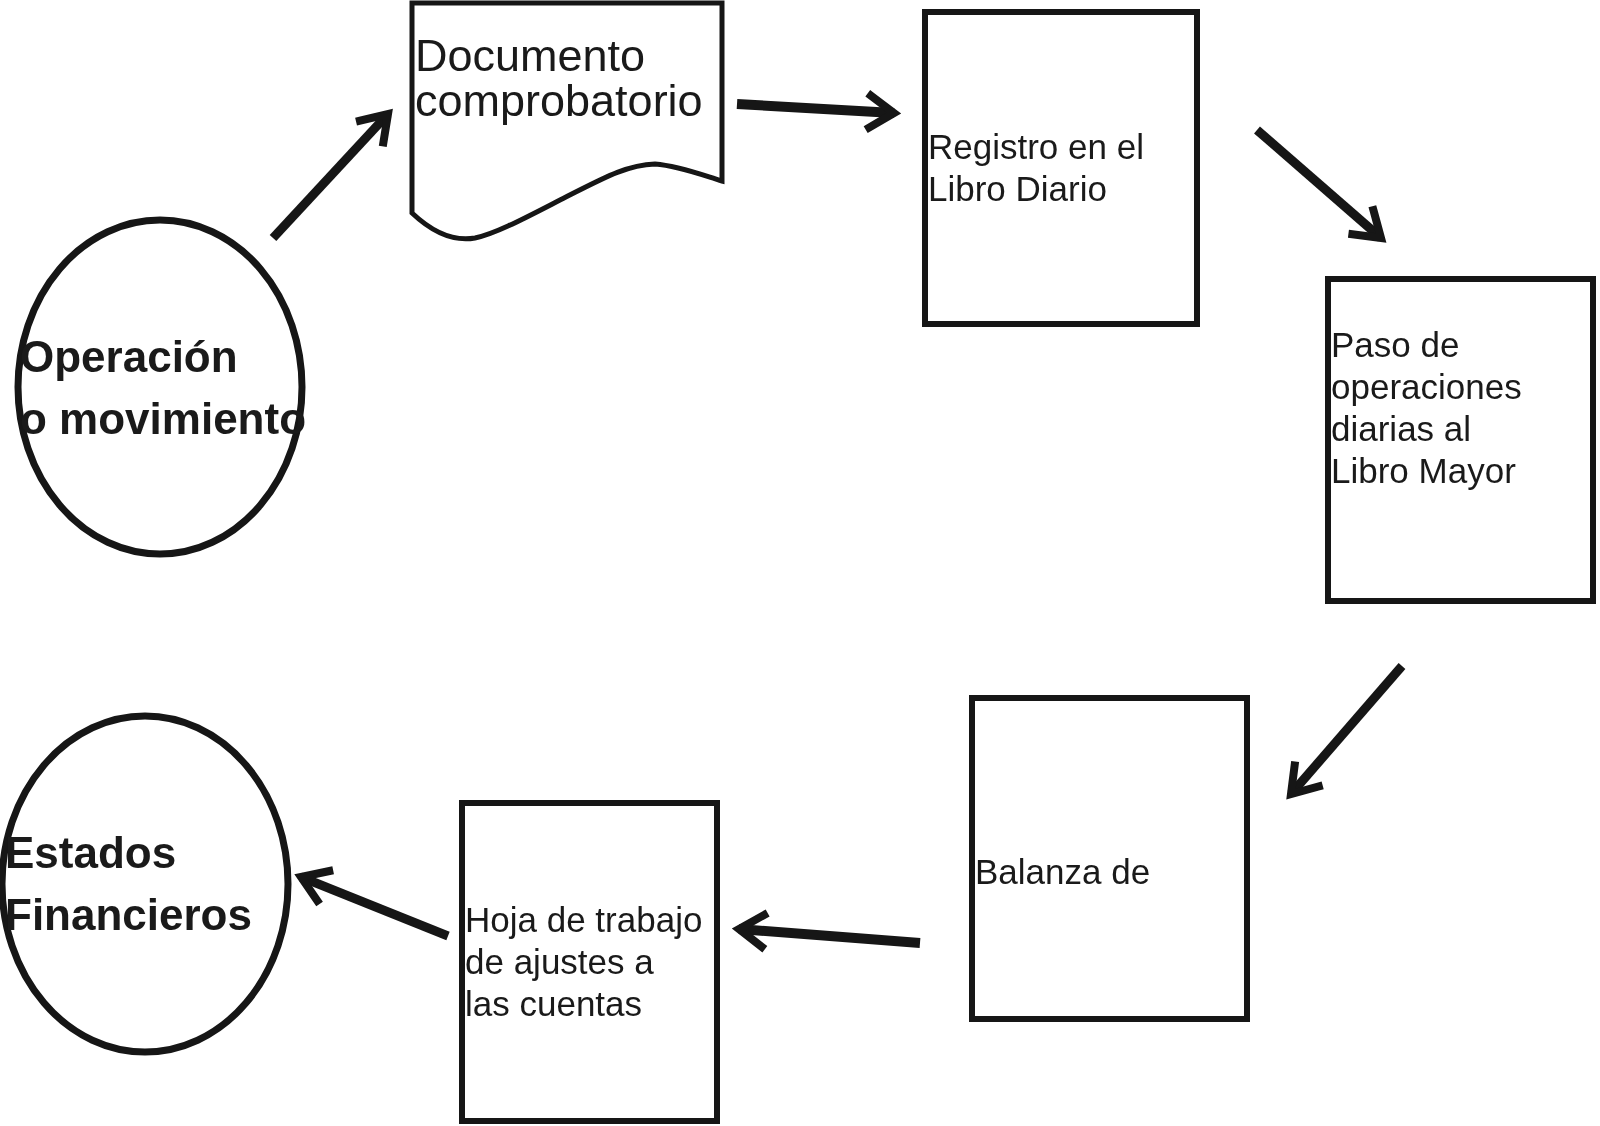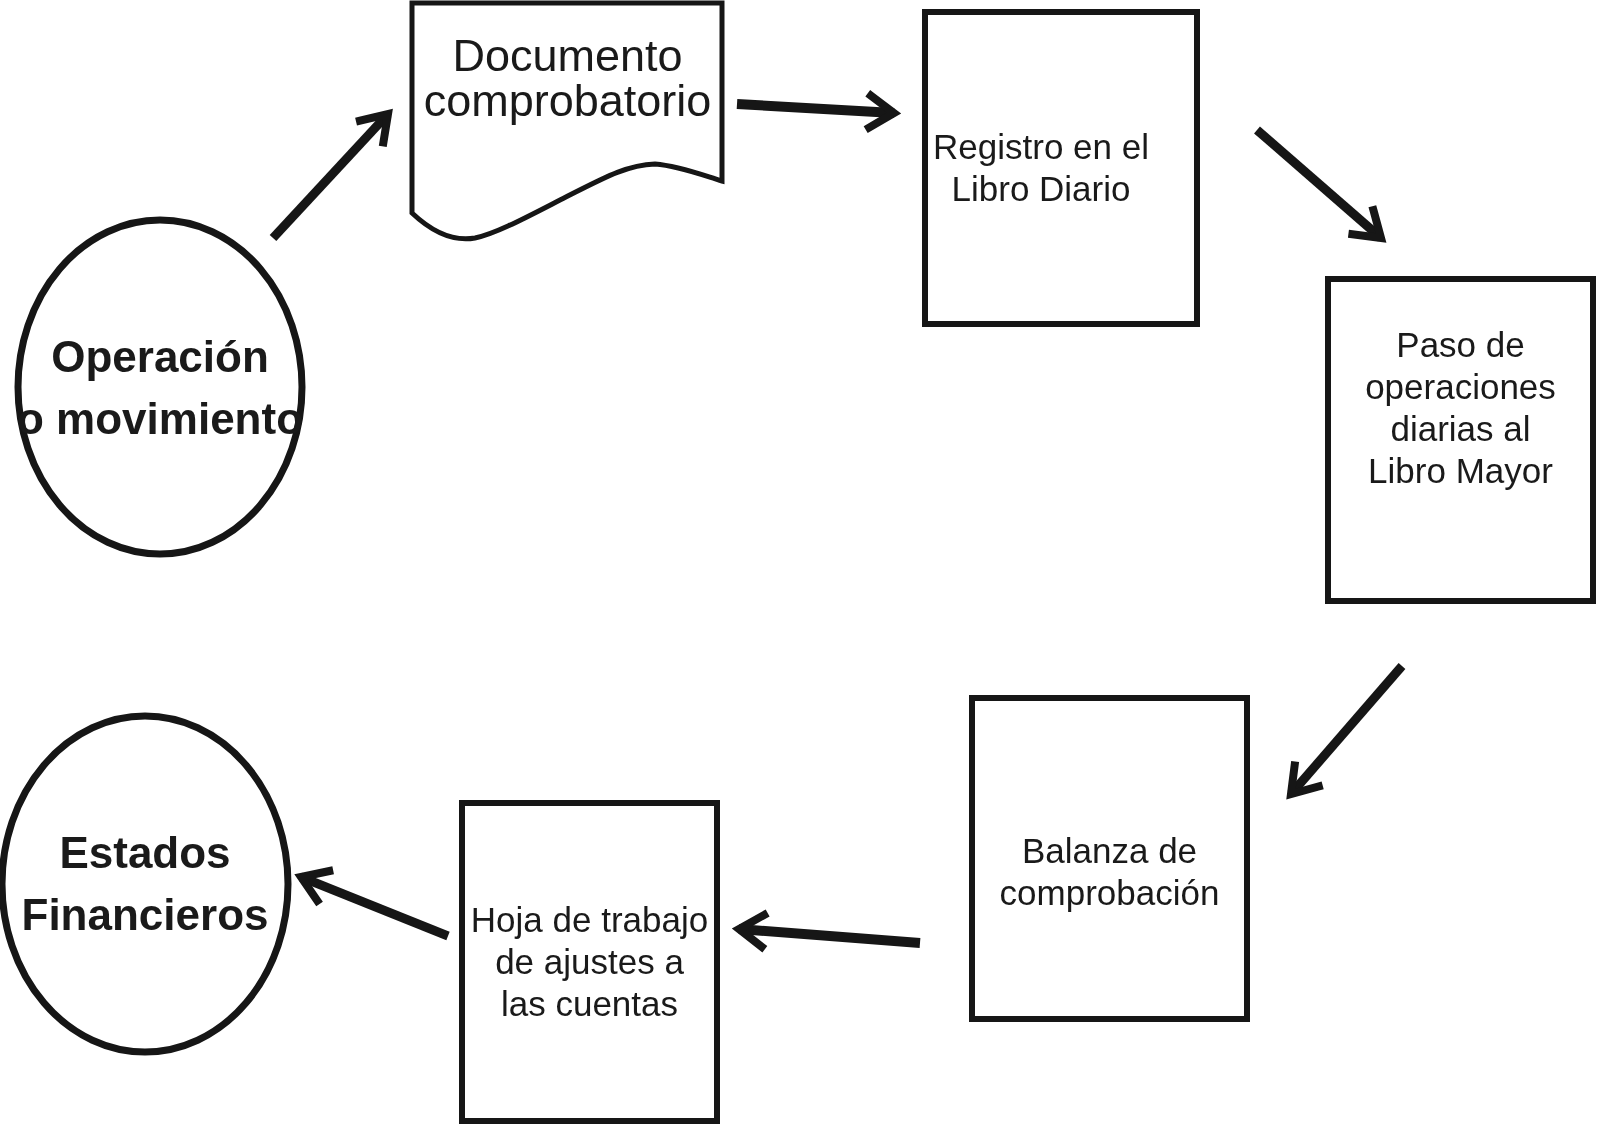--- a/index.html
+++ b/index.html
@@ -18,21 +18,21 @@
     font-family: "Liberation Sans", sans-serif;
   }
   .diagram-svg { position: absolute; left: 0; top: 0; width: 1600px; height: 1126px; }
   .shape { fill: #ffffff; stroke: var(--stroke-color); }
   .arrow-shaft { stroke: var(--stroke-color); fill: none; }
   .arrowhead-path { stroke: var(--stroke-color); fill: none; }
   .node-label {
     position: absolute;
     display: flex;
     flex-direction: column;
-    align-items: center;
+    align-items: flex-start;
     justify-content: center;
     text-align: center;
     color: var(--text-color);
   }
   .node-label span { display: block; white-space: nowrap; }
   .label-ellipse { font-size: 44px; font-weight: 700; line-height: 46px; gap: 16px; }
   .label-doc { font-size: 45px; font-weight: 400; line-height: 45px; }
   .label-box { font-size: 35px; font-weight: 400; line-height: 42px; }
 </style>
 </head>
@@ -81,35 +81,34 @@
   <div class="node-label label-ellipse" style="left:20px; top:230px; width:280px; height:315px;">
     <span>Operación</span>
     <span>o movimiento</span>
   </div>
 
   <div class="node-label label-doc" style="left:415px; top:15px; width:305px; height:125px;">
     <span>Documento</span>
     <span>comprobatorio</span>
   </div>
 
-  <div class="node-label label-box" style="left:908px; top:15px; width:266px; height:306px;">
+  <div class="node-label label-box" style="left:928px; top:15px; width:266px; height:306px;">
     <span>Registro en el</span>
     <span>Libro Diario</span>
   </div>
 
   <div class="node-label label-box" style="left:1331px; top:282px; width:259px; height:252px;">
     <span>Paso de</span>
     <span>operaciones</span>
     <span>diarias al</span>
     <span>Libro Mayor</span>
   </div>
 
   <div class="node-label label-box" style="left:975px; top:712px; width:269px; height:320px;">
     <span>Balanza de</span>
-    <span>comprobación</span>
   </div>
 
   <div class="node-label label-box" style="left:465px; top:806px; width:249px; height:312px;border-radius:23px;">
     <span>Hoja de trabajo</span>
     <span>de ajustes a</span>
     <span>las cuentas</span>
   </div>
 
   <div class="node-label label-ellipse" style="left:5px; top:719px; width:280px; height:330px;">
     <span>Estados</span>

